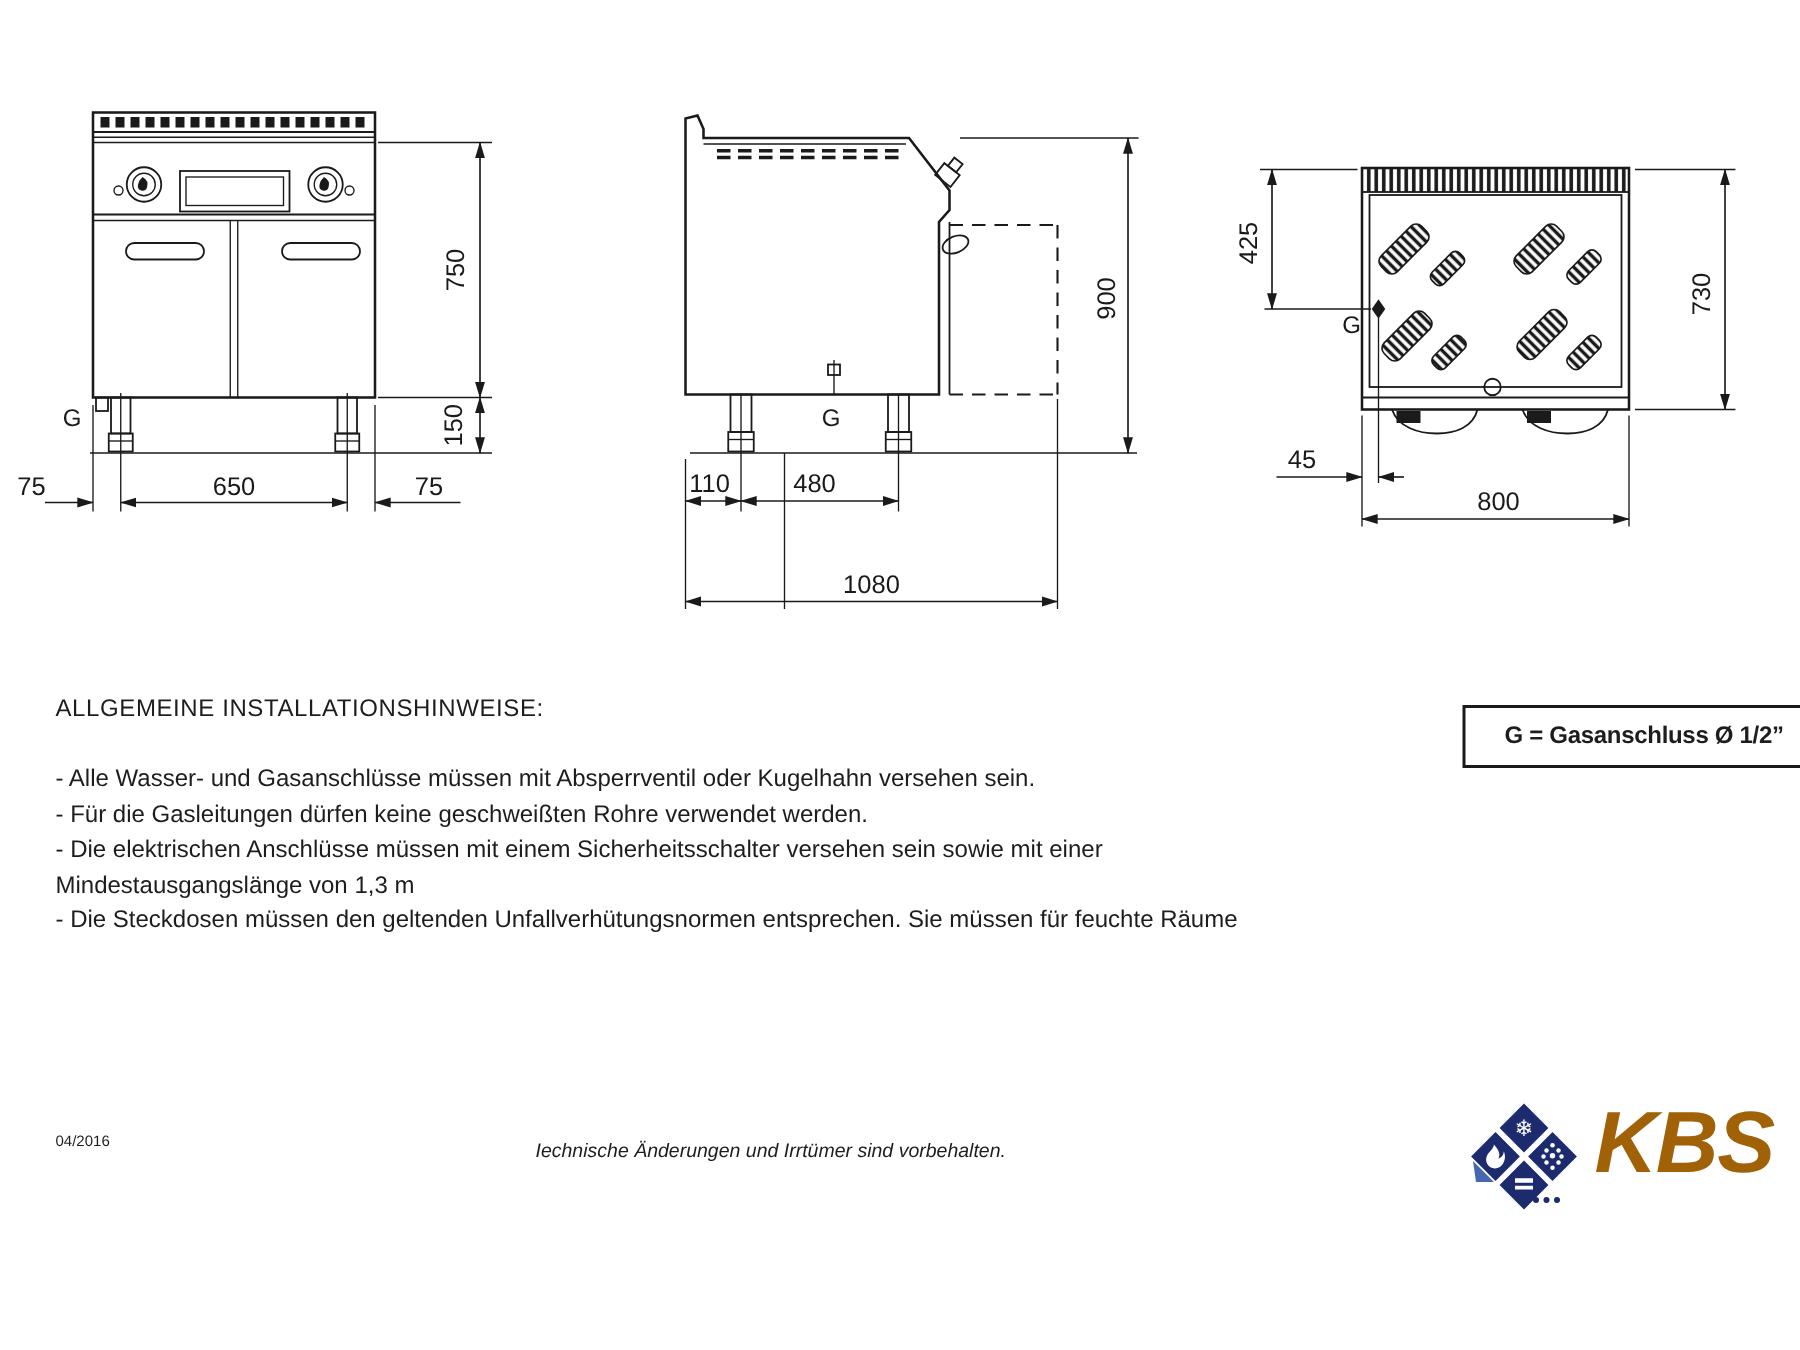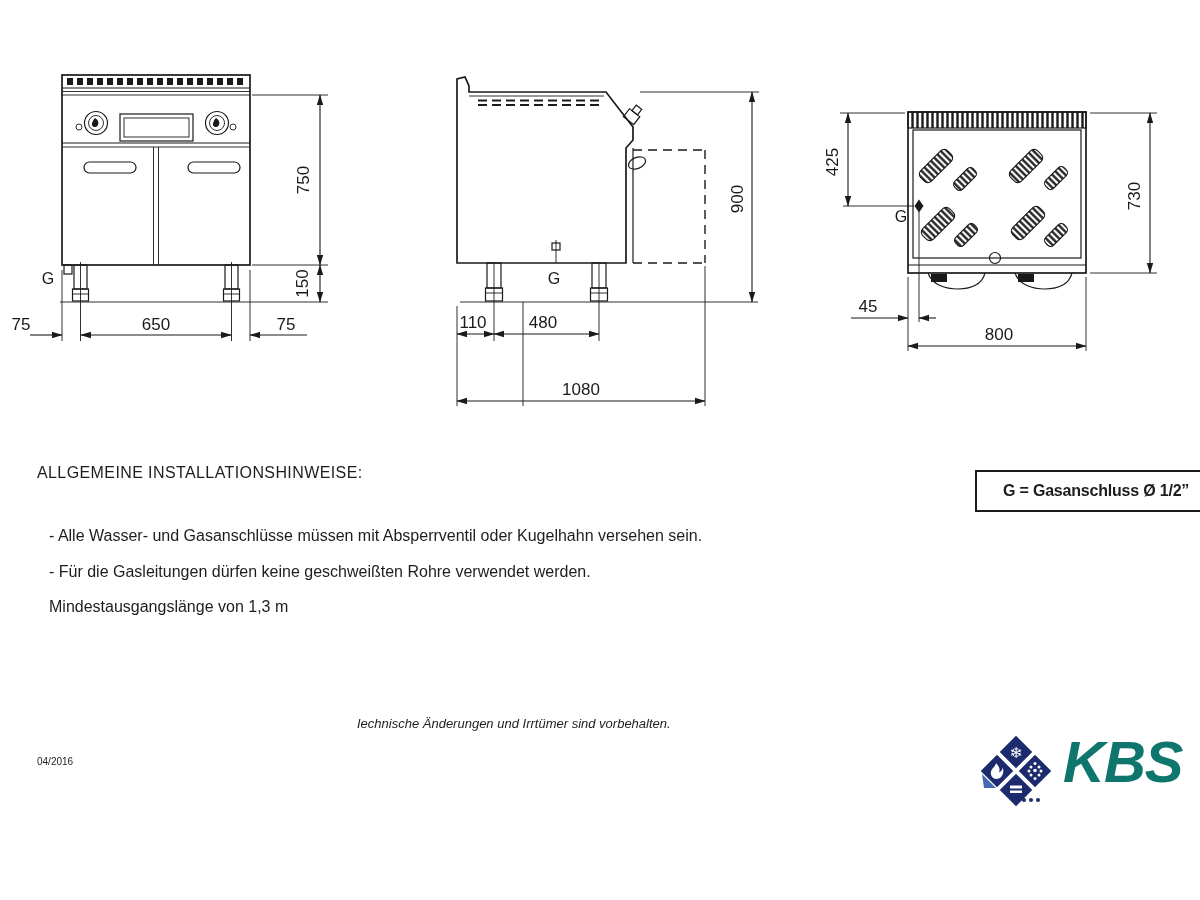--- a/index.html
+++ b/index.html
@@ -8,29 +8,29 @@
   svg{display:block;}
   
   .o  {stroke:#1a1a1a;fill:none;stroke-width:1.7;}
   .m  {stroke:#1a1a1a;fill:none;stroke-width:1.2;}
   .t  {stroke:#1a1a1a;fill:none;stroke-width:0.9;}
   .dim{stroke:#1a1a1a;fill:none;stroke-width:1.1;}
   .dash{stroke:#1a1a1a;fill:none;stroke-width:1.4;stroke-dasharray:9 6;}
   text.dv{font-family:"Liberation Sans",sans-serif;font-size:17px;fill:#1a1a1a;}
   text.g {font-family:"Liberation Sans",sans-serif;font-size:16px;fill:#1a1a1a;}
   .notes{position:absolute;left:37px;top:461px;width:930px;font-size:16px;line-height:23.4px;}
-  .notes .title{margin:0 0 40px 0;letter-spacing:.4px;}
-  .notes p{margin:12px;}
+  .notes .title{margin:0 0 24px 0;letter-spacing:.4px;}
+  .notes p{margin:0;}
   .gasbox{position:absolute;left:975px;top:470px;width:208px;height:38px;border:2px solid #1a1a1a;
           display:flex;align-items:center;padding-left:26px;font-size:16px;font-weight:bold;
           letter-spacing:-0.2px;}
   .date{position:absolute;left:37px;top:756px;font-size:10px;}
-  .disclaimer{position:absolute;left:357px;top:716px;font-size:13px;font-style:italic;}
+  .disclaimer{position:absolute;left:357px;top:759px;font-size:13px;font-style:italic;}
   .brand-text{position:absolute;left:1063px;top:733px;font-size:58px;font-weight:800;
-              font-style:italic;color:#0f766e;letter-spacing:-1px;line-height:1;}
+              font-style:italic;color:#a16207;letter-spacing:-1px;line-height:1;}
   .logo-mark{position:absolute;left:972px;top:722px;}
 </style>
 </head>
 <body>
 
 <div class="page">
 
   <svg width="1200" height="460" viewBox="0 0 1200 460">
     <defs>
       <marker id="ar" viewBox="0 0 10 10" refX="9.5" refY="5" markerWidth="10" markerHeight="10" orient="auto-start-reverse">
@@ -202,21 +202,23 @@
       <line class="t" x1="1086" y1="277" x2="1086" y2="351"></line>
       <line class="dim" x1="908" y1="346" x2="1086" y2="346" marker-start="url(#ar)" marker-end="url(#ar)"></line>
       <text class="dv" x="999" y="340" text-anchor="middle">800</text>
     </g>
   </svg>
 
   <div class="notes">
     <p class="title">ALLGEMEINE INSTALLATIONSHINWEISE:</p>
     <p>- Alle Wasser- und Gasanschlüsse müssen mit Absperrventil oder Kugelhahn versehen sein.</p>
     <p>- Für die Gasleitungen dürfen keine geschweißten Rohre verwendet werden.</p>
+    <p>- Die elektrischen Anschlüsse müssen mit einem Sicherheitsschalter versehen sein sowie mit einer</p>
     <p>Mindestausgangslänge von 1,3 m</p>
+    <p>- Die Steckdosen müssen den geltenden Unfallverhütungsnormen entsprechen. Sie müssen für feuchte Räume</p>
   </div>
 
   <div class="gasbox">
     <span>G = Gasanschluss Ø 1/2”</span>
   </div>
 
   <div class="date">04/2016</div>
   <div class="disclaimer">Iechnische Änderungen und Irrtümer sind vorbehalten.</div>
 
   <svg class="logo-mark" width="100" height="95" viewBox="0 0 100 95">

